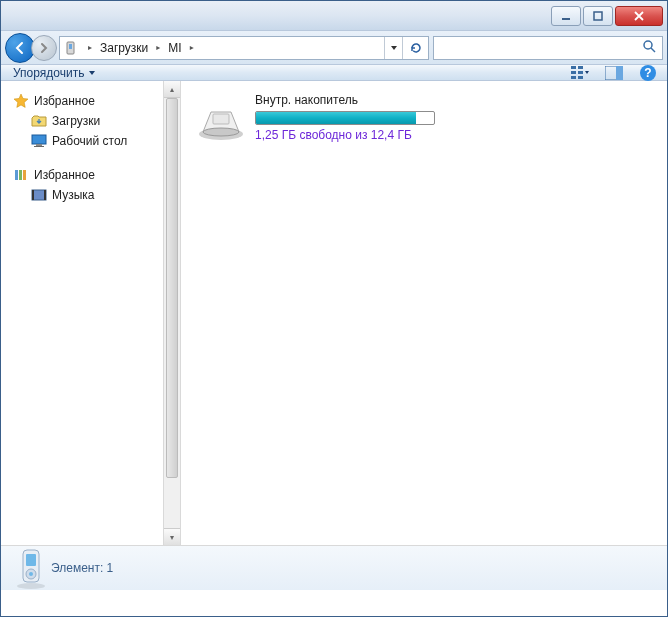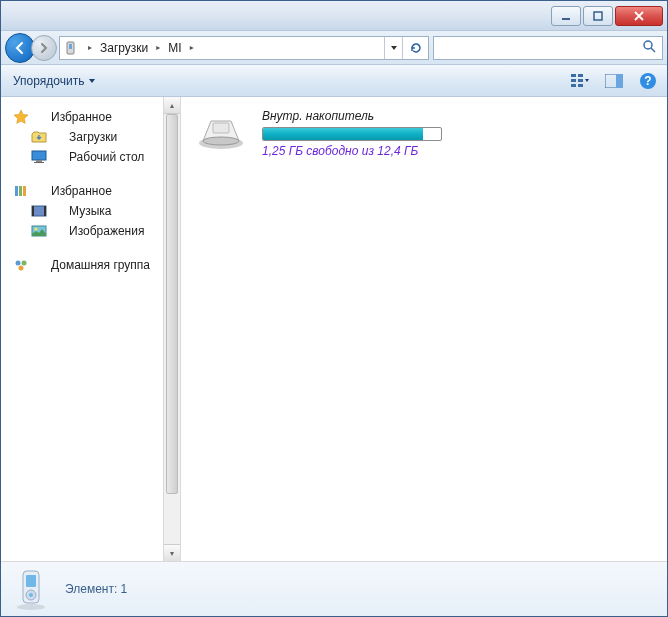--- a/index.html
+++ b/index.html
@@ -17,49 +17,49 @@
   .nav-fwd { width: 26px; height: 26px; border-radius: 50%; background: radial-gradient(circle at 30% 30%, #e8eef4, #b8c4d0); border: 1px solid #9aa8b8; display: flex; align-items: center; justify-content: center; margin-left: -6px; }
   .addr { flex: 1; height: 24px; background: #fff; border: 1px solid #9cb0c6; display: flex; align-items: center; }
   .addr-seg { padding: 0 4px; height: 100%; display: flex; align-items: center; color: #222; }
   .addr-tri { color: #555; font-size: 8px; padding: 0 4px; }
   .addr-drop { width: 18px; height: 100%; border-left: 1px solid #c0cad6; display: flex; align-items: center; justify-content: center; }
   .addr-refresh { width: 26px; height: 100%; border-left: 1px solid #c0cad6; display: flex; align-items: center; justify-content: center; }
   .searchbox { width: 230px; height: 24px; background: #fff; border: 1px solid #9cb0c6; display: flex; align-items: center; margin-left: 2px; }
   .searchbox .sicon { margin-left: auto; padding: 0 6px; color: #3a6ea5; }
   
   
-  .toolbar { height: 32px; background: linear-gradient(to bottom, #f4f8fc, #dde9f5 50%, #cfe0f0); display: flex; align-items: center; padding: 0 8px; border-bottom: 1px solid #b8c8dc; }
+  .toolbar { height: 16px; background: linear-gradient(to bottom, #f4f8fc, #dde9f5 50%, #cfe0f0); display: flex; align-items: center; padding: 0 8px; border-bottom: 1px solid #b8c8dc; }
   .tool-left { color: #1a3e6e; padding: 2px 4px; display: flex; align-items: center; gap: 4px; }
   .tool-right { margin-left: auto; display: flex; align-items: center; gap: 12px; }
   .tool-icon { width: 22px; height: 22px; display: flex; align-items: center; justify-content: center; }
   
   
   .split { display: flex; height: 464px; }
   .sidebar { width: 180px; background: #fff; border-right: 1px solid #d9d9d9; padding: 10px 0; overflow: hidden; position: relative; }
   .sb-scroll { position: absolute; right: 0; top: 0; bottom: 0; width: 17px; background: #f0f0f0; border-left: 1px solid #d9d9d9; display: flex; flex-direction: column; }
   .sb-scroll-btn { height: 17px; background: linear-gradient(#fafafa,#e0e0e0); border-bottom: 1px solid #ccc; display:flex;align-items:center;justify-content:center;font-size:8px;color:#666; }
   .sb-scroll-btn:last-child { border-bottom:none; border-top:1px solid #ccc; margin-top:auto; }
   .sb-thumb { margin: 0 2px; background: linear-gradient(to right,#e8e8e8,#cfcfcf); border:1px solid #bbb; border-radius:2px; height: 380px; }
   
   .sb-group { margin-bottom: 14px; padding-left: 8px; padding-right: 18px; }
-  .sb-item { display: flex; align-items: center; gap: 22px; padding: 2px 2px 2px 4px; color: #222; cursor: default; }
+  .sb-item { display: flex; align-items: center; gap: 5px; padding: 2px 2px 2px 4px; color: #222; cursor: default; }
   .sb-item.head { font-weight: normal; }
   .sb-item.child { padding-left: 22px; text-align: center; }
   .ico { width: 16px; height: 16px; display: inline-flex; align-items: center; justify-content: center; font-size: 14px; }
   
   .content { flex: 1; background: #fff; padding: 12px 16px; overflow: auto; }
-  .storage-item { display: flex; align-items: flex-start; gap: 17px; font-style: italic; }
+  .storage-item { display: flex; align-items: flex-end; gap: 10px; }
   .drive-icon { width: 48px; height: 38px; margin-top: 4px; }
   .storage-txt .title { color: #222; margin-bottom: 4px; }
   .progress { width: 180px; height: 14px; border: 1px solid #8c8c8c; background: #fff; border-radius: 2px; overflow: hidden; margin-bottom: 3px; position: relative; }
   .progress-fill { height: 100%; background: linear-gradient(to bottom, #39c9d9 0%, #0fb1c6 50%, #0899ad 100%); }
   .storage-txt .sub { color: #6d28d9; font-size: 12px; }
   
   
-  .details { height: 55px; border-top: 1px solid #d9d9d9; background: linear-gradient(to bottom, #f4f8fc, #e6eff8); display: flex; align-items: center; padding: 4px 10px; gap: 14px; }
+  .details { height: 45px; border-top: 1px solid #d9d9d9; background: linear-gradient(to bottom, #f4f8fc, #e6eff8); display: flex; align-items: center; padding: 4px 10px; }
   .details-icon { width: 40px; height: 44px; }
   .details-txt { color: #3a5f8a; }
 </style>
 </head>
 <body>
 
 <div class="titlebar">
   <div class="win-btn">
     <svg viewBox="0 0 10 10">
         <rect x="1" y="7" width="8" height="2" fill="#3a5f8a"></rect>
@@ -204,44 +204,22 @@
       <div class="sb-item child">
         <span class="ico">
           <svg width="16" height="16" viewBox="0 0 16 16">
               <rect x="1" y="3" width="14" height="10" fill="#6a8cc7" stroke="#3a5f8a"></rect>
               <rect x="1" y="3" width="2" height="10" fill="#333"></rect>
               <rect x="13" y="3" width="2" height="10" fill="#333"></rect>
             </svg>
         </span>
         <span>Музыка</span>
       </div>
-      <div class="sb-item child">
-        <span class="ico">
-          <svg width="16" height="16" viewBox="0 0 16 16">
-              <rect x="1" y="3" width="14" height="10" fill="#7bc4d8" stroke="#3a8a9a"></rect>
-              <circle cx="5" cy="6" r="1.5" fill="#f7e463"></circle>
-              <path d="M1 11l4-3 3 2 3-4 4 5v2H1z" fill="#4a9a5a"></path>
-            </svg>
-        </span>
-        <span>Изображения</span>
-      </div>
-    </div>
-
-    <div class="sb-group">
-      <div class="sb-item head">
-        <span class="ico">
-          <svg width="16" height="16" viewBox="0 0 16 16">
-              <circle cx="5" cy="6" r="2.5" fill="#5b9bd5"></circle>
-              <circle cx="11" cy="6" r="2.5" fill="#7bb662"></circle>
-              <circle cx="8" cy="11" r="2.5" fill="#e8a33d"></circle>
-            </svg>
-        </span>
-        <span>Домашняя группа</span>
-      </div>
-    </div>
+    </div>
+
 
     <div class="sb-scroll">
       <div class="sb-scroll-btn">▴</div>
       <div class="sb-thumb"></div>
       <div class="sb-scroll-btn">▾</div>
     </div>
   </div>
 
   <div class="content">
     <div class="storage-item">

